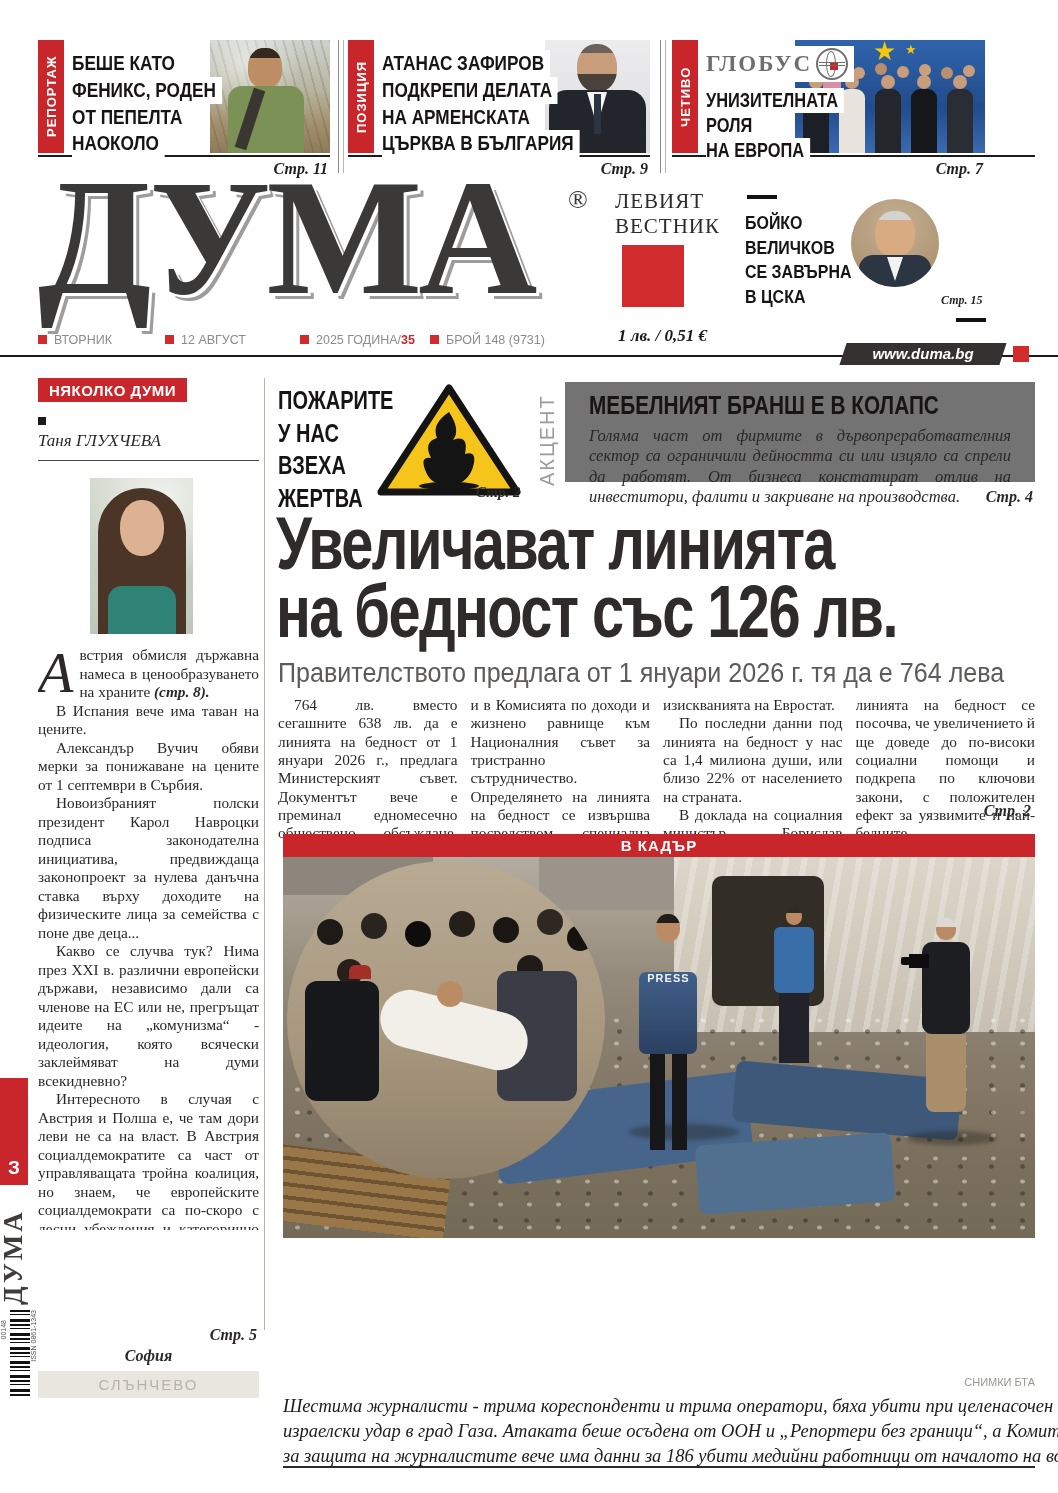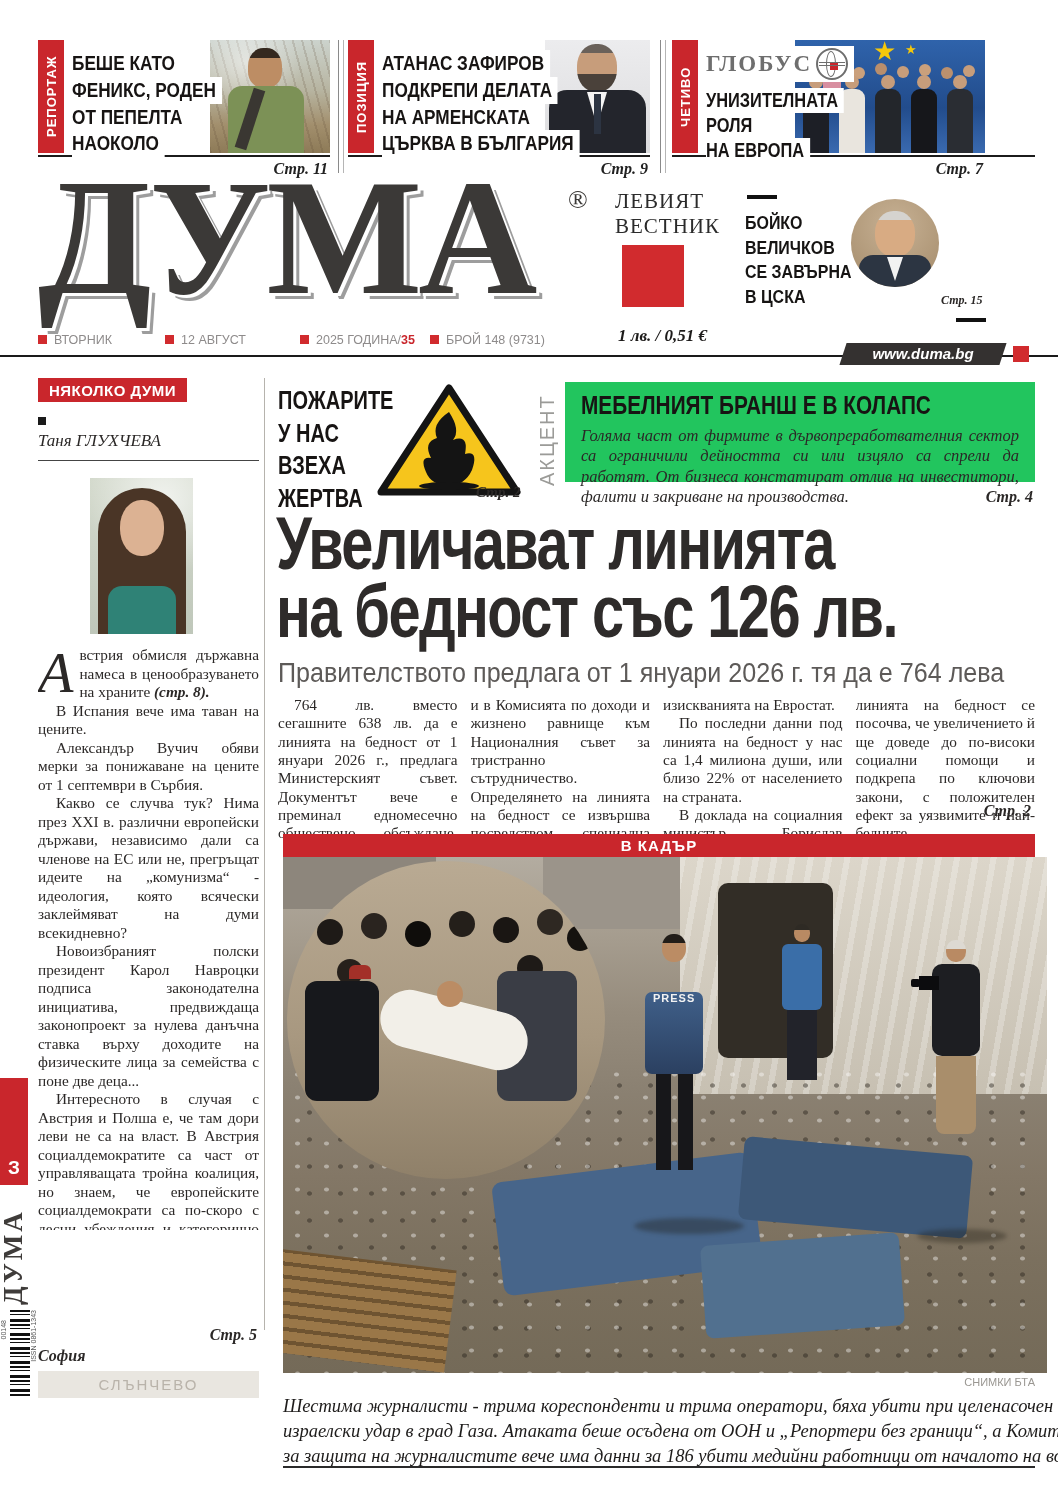--- a/index.html
+++ b/index.html
@@ -109,21 +109,21 @@
   .w-face{position:absolute;left:30px;top:22px;width:44px;height:56px;border-radius:48%;background:#dcb293;}
   .w-top{position:absolute;left:18px;top:108px;width:68px;height:48px;border-radius:14px 14px 0 0;background:#2f8276;}
   .op-text{margin-top:12px;height:584px;overflow:hidden;font-size:15.3px;line-height:1.21;text-align:justify;}
   .op-text p{margin:0;text-indent:18px;}
   .op-text p.lead{text-indent:0;}
   .dropcap{float:left;font-size:58px;line-height:.78;font-style:italic;padding:4px 6px 0 0;}
   .lead-ref{font-weight:bold;font-style:italic;}
   .op-page{position:absolute;right:2px;top:948px;font-style:italic;font-weight:bold;font-size:16px;}
   
   .weather{position:absolute;left:38px;top:1347px;width:221px;}
-  .w-city{text-align:left;font-weight:bold;font-style:italic;font-size:16px;}
+  .w-city{text-align:center;font-weight:bold;font-style:italic;font-size:16px;}
   .w-cond{margin-top:6px;height:27px;background:#e9e6e0;color:#b9b3aa;font-family:"Liberation Sans",sans-serif;
       font-size:15px;letter-spacing:2px;text-align:center;line-height:27px;}
   .w-row{display:flex;align-items:center;justify-content:space-between;margin-top:10px;padding:0 2px;}
   .w-temp{font-family:"Liberation Sans",sans-serif;font-size:52px;color:#4e4e4e;transform:scaleX(.8);transform-origin:center;white-space:nowrap;}
   .w-temp .deg{font-size:22px;vertical-align:28px;color:#7a7a7a;}
   .thermo{position:relative;width:9px;height:26px;border-radius:5px;margin:0 2px 10px;}
   .thermo:after{content:"";position:absolute;left:-3px;bottom:-11px;width:15px;height:15px;border-radius:50%;background:inherit;}
   .thermo.cold{background:#5b8fd4;} .thermo.hot{background:#cc2b2b;}
   .sun{position:relative;width:42px;height:42px;border-radius:50%;background:#f5a81b;margin-bottom:8px;
       box-shadow:0 0 0 4px rgba(245,168,27,.25);}
@@ -132,41 +132,41 @@
       -webkit-mask:radial-gradient(circle,transparent 58%,#000 59%);mask:radial-gradient(circle,transparent 58%,#000 59%);}
   
   .main{position:absolute;left:270px;top:378px;width:765px;height:1110px;}
   .main-vdiv{position:absolute;left:264px;top:378px;width:1px;height:952px;background:#b6b3ad;}
   .fire-title{position:absolute;left:8px;top:6px;font-family:"Liberation Sans",sans-serif;font-weight:bold;}
   .fire-title .bl{transform:scaleX(.8);font-size:25px;line-height:1.3;color:#171413;}
   .fire-icon{position:absolute;left:103px;top:4px;}
   .fire-page{position:absolute;left:206px;top:106px;font-style:italic;font-weight:bold;font-size:15px;}
   .akcent-label{position:absolute;left:266px;top:8px;height:100px;writing-mode:vertical-rl;transform:rotate(180deg);
       font-family:"Liberation Sans",sans-serif;font-size:20px;letter-spacing:2px;color:#9b9b98;}
-  .akcent-box{position:absolute;left:295px;top:4px;width:470px;height:100px;background:#22c55e;box-sizing:border-box;padding:8px 16px;}
+  .akcent-box{position:absolute;left:295px;top:4px;width:470px;height:100px;background:#737373;box-sizing:border-box;padding:8px 24px;}
   .akcent-title .bl{transform:scaleX(.8);font-family:"Liberation Sans",sans-serif;font-weight:bold;font-size:26px;color:#171413;}
   .akcent-text{margin-top:5px;font-style:italic;font-size:16.5px;line-height:1.24;text-align:justify;}
   .akcent-page{position:absolute;right:2px;top:110px;font-style:italic;font-weight:bold;font-size:16px;}
   .headline{position:absolute;left:6px;top:132px;}
   .headline .bl{transform:scaleX(.78);font-family:"Liberation Sans",sans-serif;font-weight:bold;
       font-size:74px;line-height:.92;letter-spacing:-2px;color:#2e2b2a;}
   .subhead{position:absolute;left:8px;top:280px;font-family:"Liberation Sans",sans-serif;font-size:27px;color:#5d5a58;
       transform:scaleX(.93);transform-origin:left top;white-space:nowrap;}
   .cols{position:absolute;left:8px;top:318px;width:757px;display:flex;gap:13px;}
   .body-col{flex:1;height:142px;overflow:hidden;font-size:15.3px;line-height:1.2;text-align:justify;}
   .body-col p{margin:0;}
   .body-col p + p{text-indent:16px;}
   .body-col.indent-first p:first-child{text-indent:16px;}
   .main-page{position:absolute;right:4px;top:424px;font-style:italic;font-weight:bold;font-size:16px;}
   .kadar{position:absolute;left:13px;top:456px;width:752px;height:23px;background:#c9262c;
       color:#fff;font-family:"Liberation Sans",sans-serif;font-weight:bold;font-size:15px;letter-spacing:1px;
       text-align:center;line-height:23px;}
   
-  .gaza{position:absolute;left:13px;top:479px;width:752px;height:516px;overflow:hidden;
-      background:linear-gradient(180deg,#b3aca0 0%,#a59c8e 16%,#968c7d 30%,#8a8071 46%,#837766 62%,#7b705e 78%,#746a58 100%);padding-left:12px;}
+  .gaza{position:absolute;left:13px;top:479px;width:752px;height:381px;overflow:hidden;
+      background:linear-gradient(180deg,#b3aca0 0%,#a59c8e 16%,#968c7d 30%,#8a8071 46%,#837766 62%,#7b705e 78%,#746a58 100%);}
   .gz-bld1{position:absolute;left:34%;top:0;width:30%;height:14%;background:#9b948a;}
   .gz-bld2{position:absolute;left:0;top:0;width:20%;height:10%;background:#8d867c;}
   .gz-tent{position:absolute;left:52%;top:0;width:48%;height:46%;
       background:repeating-linear-gradient(100deg,rgba(255,255,255,.25) 0 6px,transparent 6px 18px),
                  linear-gradient(180deg,#dcd6ca,#c7c0b2);}
   .gz-open{position:absolute;left:57%;top:5%;width:15%;height:34%;border-radius:10px;background:#322d26;}
   .gz-tarp1{position:absolute;left:28%;top:60%;width:34%;height:22%;background:#47658a;transform:rotate(-7deg);border-radius:10px;}
   .gz-tarp2{position:absolute;left:60%;top:56%;width:30%;height:16%;background:#3d5878;transform:rotate(5deg);border-radius:8px;}
   .gz-tarp3{position:absolute;left:55%;top:74%;width:26%;height:18%;background:#51708f;transform:rotate(-4deg);border-radius:8px;}
   .gz-pallet{position:absolute;left:-2%;top:78%;width:24%;height:20%;transform:rotate(7deg);
@@ -356,22 +356,22 @@
     <div class="op-rule"></div>
     <div class="op-photo">
       <div class="w-hair"></div>
       <div class="w-face"></div>
       <div class="w-top"></div>
     </div>
     <div class="op-text">
       <p class="lead"><span class="dropcap">А</span><span>встрия обмисля държавна намеса в ценообразуването на храните </span><span class="lead-ref">(стр. 8).</span></p>
     <p>В Испания вече има таван на цените.</p>
         <p>Александър Вучич обяви мерки за понижаване на цените от 1 септември в Сърбия.</p>
+        <p>Новоизбраният полски президент Карол Навроцки подписа законодателна инициатива, предвиждаща законопроект за нулева данъчна ставка върху доходите на физическите лица за семейства с поне две деца...</p>
         <p>Какво се случва тук? Нима през XXI в. различни европейски държави, независимо дали са членове на ЕС или не, прегръщат идеите на „комунизма“ - идеология, която всячески заклеймяват на думи всекидневно?</p>
-        <p>Новоизбраният полски президент Карол Навроцки подписа законодателна инициатива, предвиждаща законопроект за нулева данъчна ставка върху доходите на физическите лица за семейства с поне две деца...</p>
         <p>Интересното в случая с Австрия и Полша е, че там дори леви не са на власт. В Австрия социалдемократите са част от управляващата тройна коалиция, но знаем, че европейските социалдемократи са по-скоро с десни убеждения и категорично се разграничават от крайнолевите. За поляците да не говорим, те палят свещи и започват да се молят всеки път, щом чуят за „комунизъм“, сякаш бягат като дявол от тамян...</p>
       </div>
     <div class="op-page">Стр. 5</div>
   </div>
 
   <div class="weather">
     <div class="w-city">София</div>
     <div class="w-cond">СЛЪНЧЕВО</div>
   </div>
 

